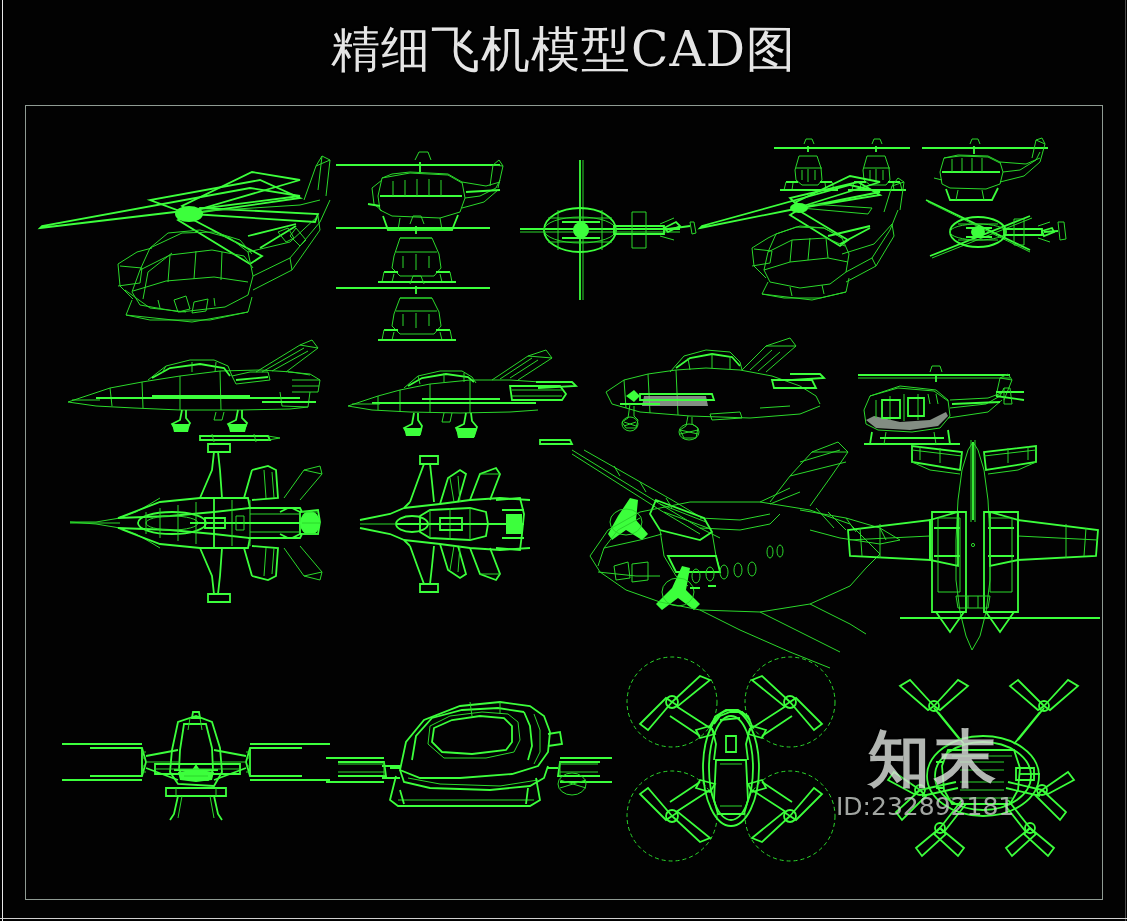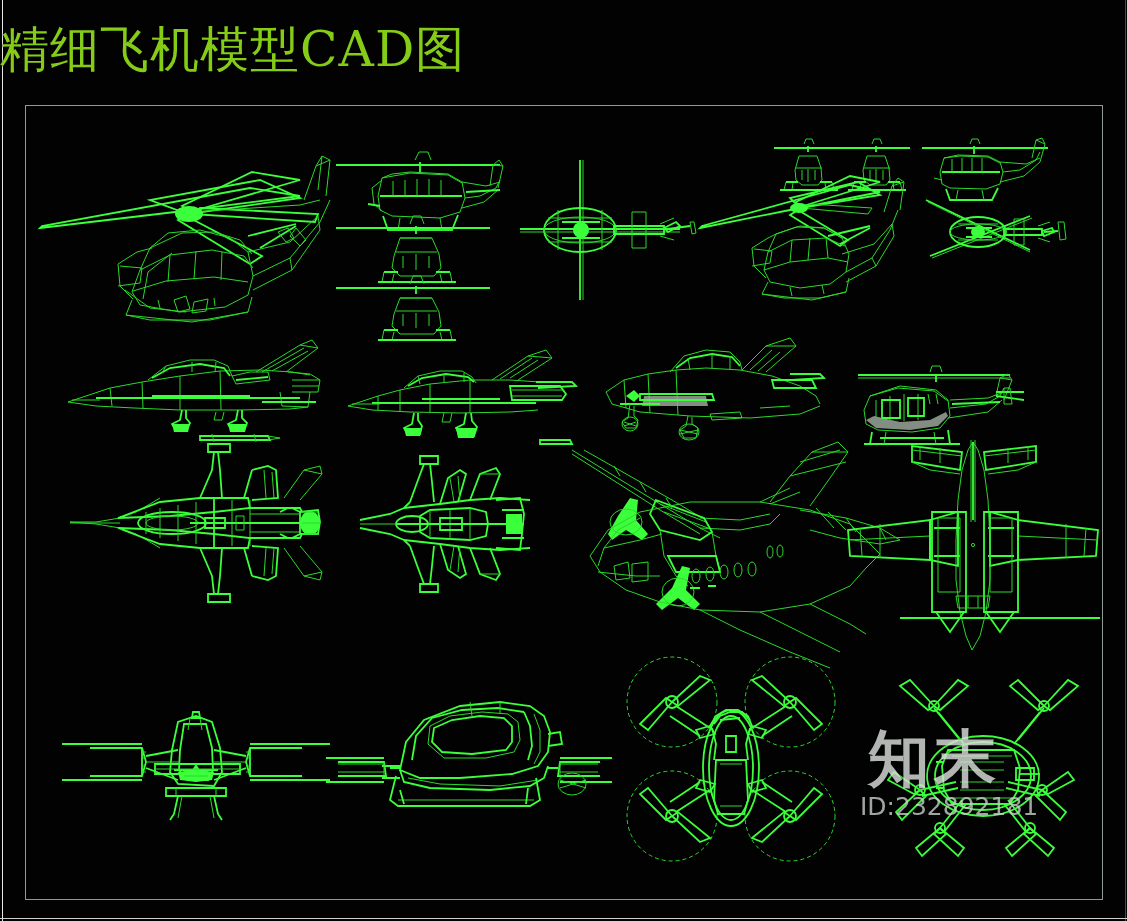--- a/index.html
+++ b/index.html
@@ -17,23 +17,23 @@
   .edge-bottom{position:absolute;left:0;bottom:2px;width:1127px;height:1px;background:#cfcfcf;}
 
   
   .sheet-frame{
     position:absolute;left:25px;top:105px;width:1078px;height:795px;
     border:1px solid #8f9b93;box-sizing:border-box;pointer-events:none;
   }
 
   
   .title{
-    position:absolute;left:0;top:18px;width:1127px;
+    position:absolute;left:0;top:18px;width:1127px;text-align:center;
     font-size:49px;line-height:64px;letter-spacing:1px;
-    color:#84cc16;font-family:"DejaVu Serif","Liberation Serif",serif;
+    color:#e5e5e5;font-family:"DejaVu Serif","Liberation Serif",serif;
     font-weight:400;text-shadow:0 0 2px #000;
     user-select:none;white-space:nowrap;
   }
 
   
   svg.cad{position:absolute;left:0;top:0;width:1127px;height:921px;}
   .ln{fill:none;stroke:#2bd82b;stroke-width:1;}
   .ln-b{fill:none;stroke:#3cff3c;stroke-width:1.8;}
   .ln-d{fill:none;stroke:#2bd82b;stroke-width:1;stroke-dasharray:4 3;}
   .ln-f{fill:#9aa69a;stroke:none;opacity:.85;}
@@ -45,21 +45,20 @@
     font-size:62px;line-height:66px;font-weight:700;letter-spacing:4px;
     color:#d9ded9;opacity:.82;user-select:none;
     font-family:"DejaVu Sans","Liberation Sans",sans-serif;
     text-shadow:0 0 3px rgba(0,0,0,.6);
   }
   .wm-id{
     position:absolute;left:836px;top:793px;
     font-size:25px;line-height:28px;letter-spacing:0px;
     color:#c9cec9;opacity:.8;user-select:none;
     font-family:"DejaVu Sans","Liberation Sans",sans-serif;
-    margin-left:24px;
   }
 </style>
 </head>
 <body>
 
 <div id="stage">
 
   <div class="edge-left"></div>
   <div class="edge-right"></div>
   <div class="edge-bottom"></div>

